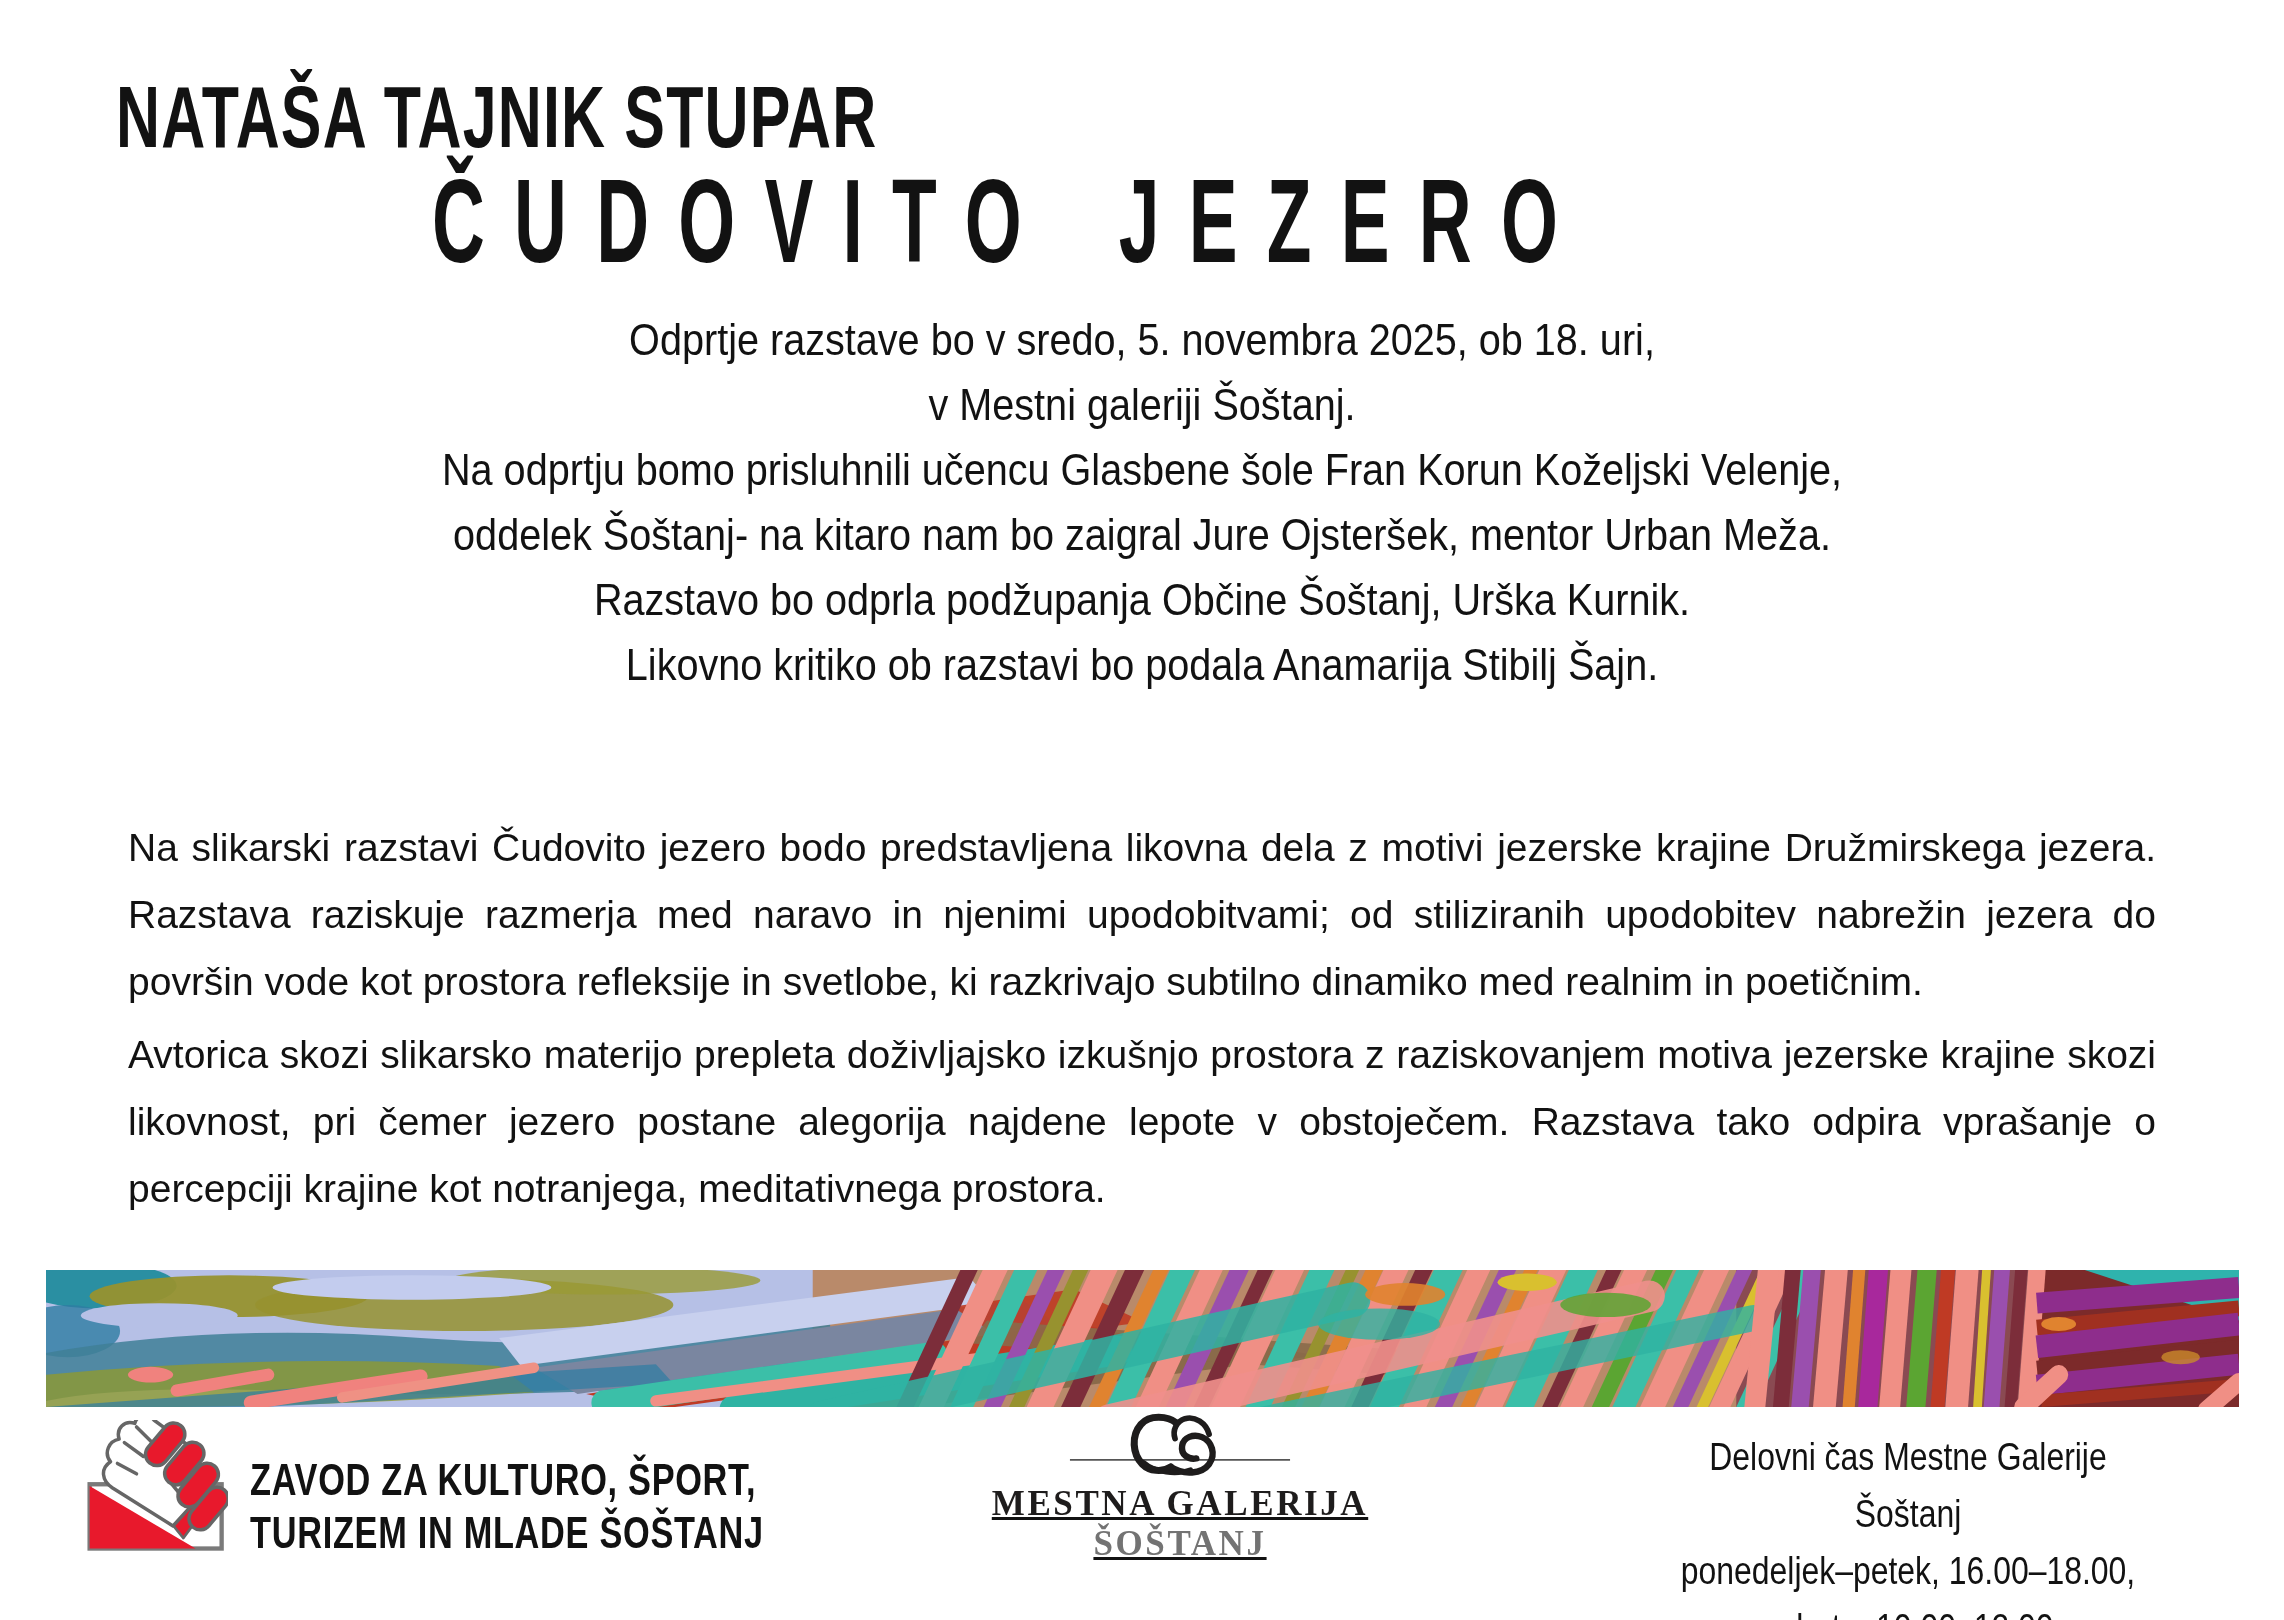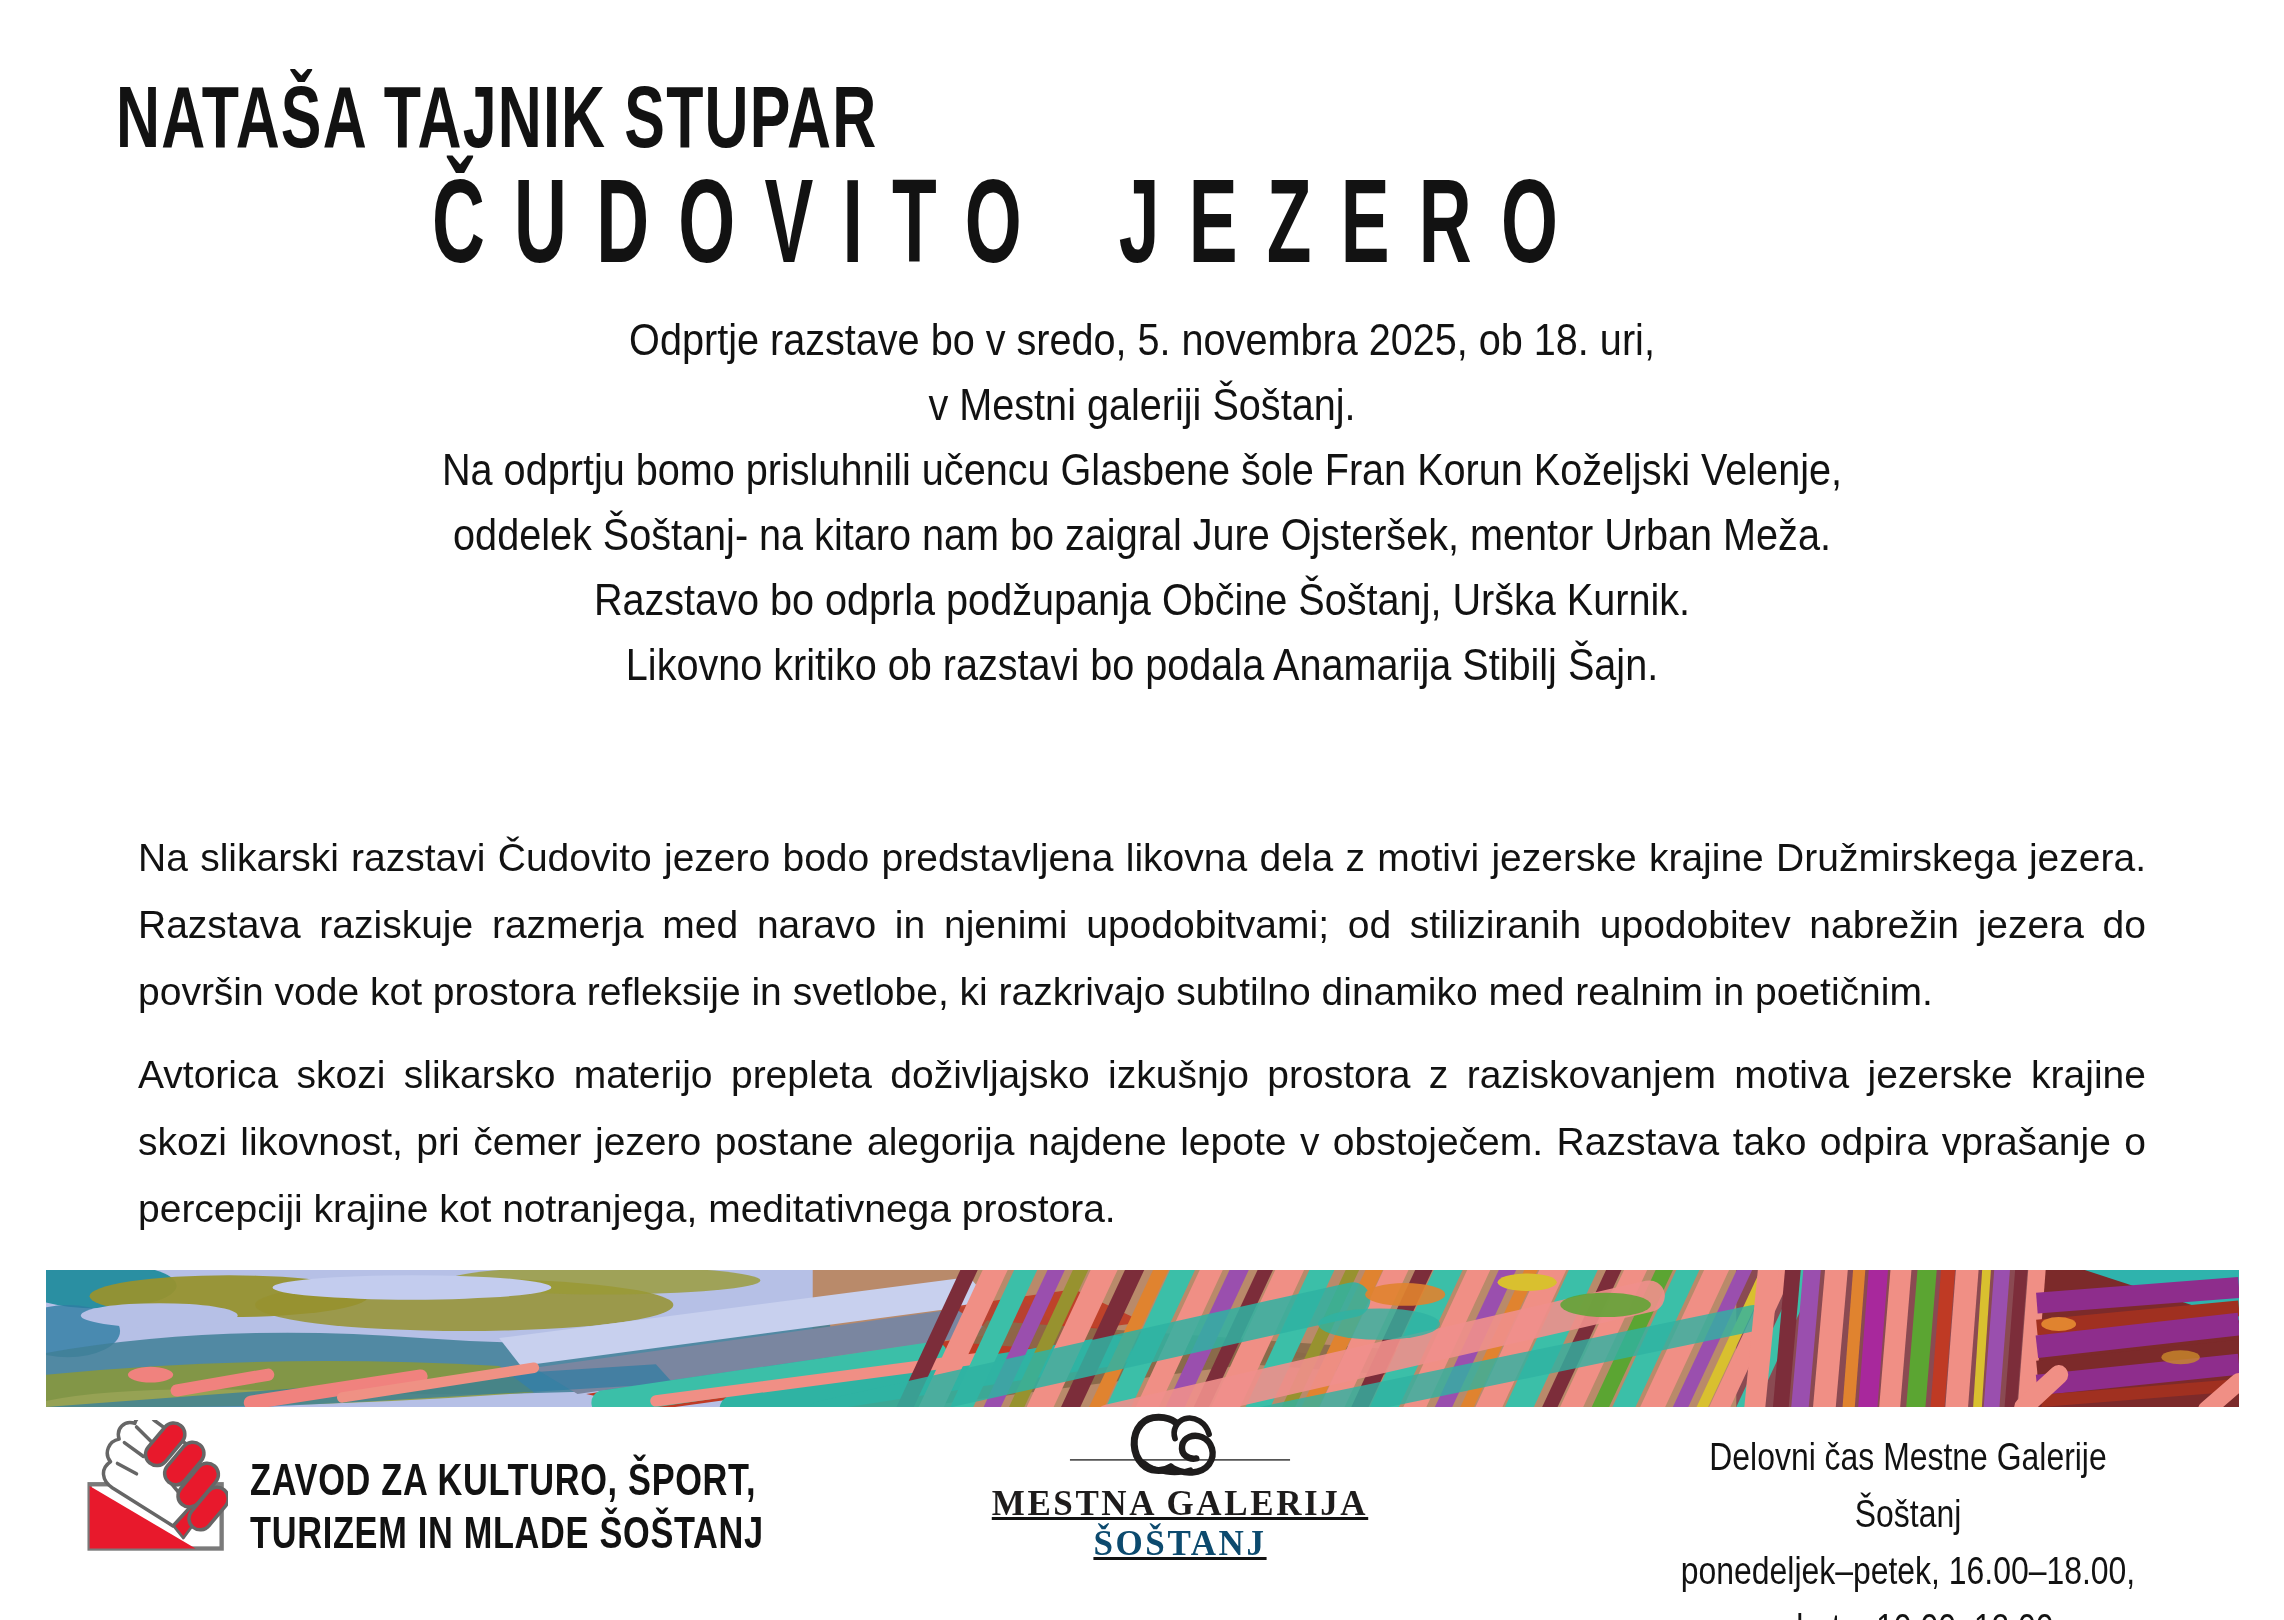--- a/index.html
+++ b/index.html
@@ -14,36 +14,36 @@
          letter-spacing:.40em;word-spacing:.25em;white-space:nowrap;
          transform:scaleX(.62);transform-origin:0 0;}
 
   
   .intro{left:0;top:307px;width:2284px;text-align:center;font-size:44px;line-height:65px;
          transform:scaleX(.90);transform-origin:50% 0;}
 
   
   .desc{left:122px;top:808px;width:2040px;font-size:39px;line-height:67px;
         text-align:justify;}
-  .desc p{margin:16px;text-align:justify;text-align-last:left;}
+  .desc p{margin:6px;text-align:justify;text-align-last:left;}
 
   
   .strip{left:46px;top:1270px;width:2193px;height:137px;}
   .strip svg{display:block;width:100%;height:100%;}
 
   
   .org-logo{left:85px;top:1420px;width:143px;height:132px;}
   .org-text{left:250px;top:1453px;font-weight:700;font-size:44px;line-height:53px;
             letter-spacing:0.9px;white-space:nowrap;transform:scaleX(.78);transform-origin:0 0;}
   .gallery{left:962px;top:1413px;width:436px;text-align:center;text-decoration:underline;}
   .gallery .mono{width:270px;height:71px;margin:0 auto;display:block;}
   .gallery .gname{font-family:"Liberation Serif","DejaVu Serif",serif;font-weight:700;
                   font-size:35px;line-height:40px;letter-spacing:2.6px;color:#1e1c1c;}
   .gallery .gname2{font-family:"Liberation Serif","DejaVu Serif",serif;font-weight:700;
-                   font-size:35px;line-height:40px;letter-spacing:2.6px;color:#0c4a6e;}
+                   font-size:35px;line-height:40px;letter-spacing:2.6px;color:#737373;}
   .hours{left:1619px;top:1429px;width:578px;text-align:center;font-size:38px;line-height:57px;
          transform:scaleX(.84);transform-origin:50% 0;}
 </style>
 </head>
 <body>
 
 <div class="abs artist">NATAŠA TAJNIK STUPAR</div>
 <div class="abs title">ČUDOVITO JEZERO</div>
 
 <div class="abs intro">

